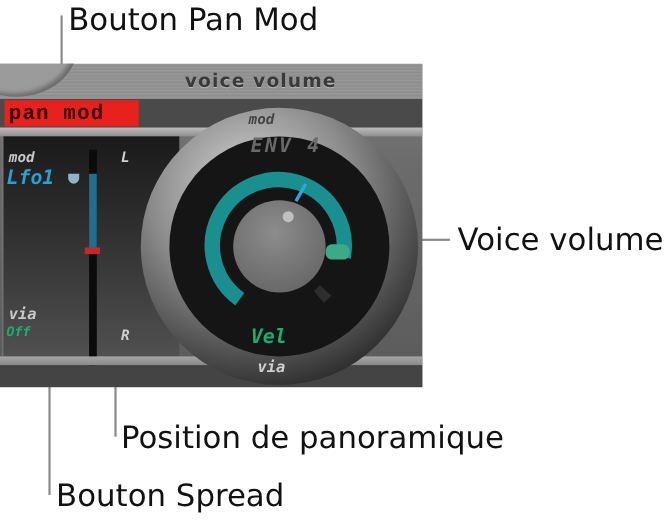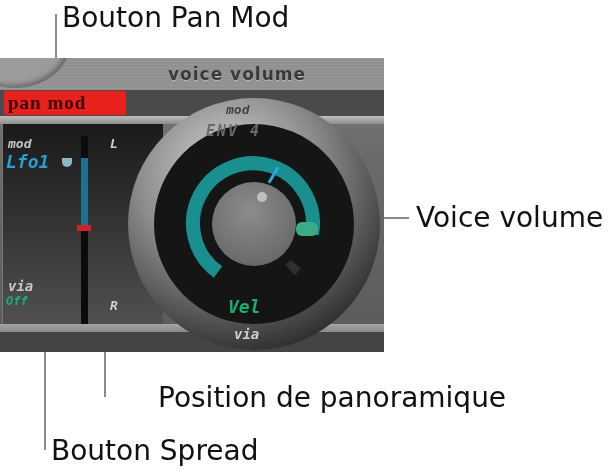--- a/index.html
+++ b/index.html
@@ -7,21 +7,21 @@
   .callout{position:absolute;font-size:28px;color:#111;font-family:"DejaVu Sans",sans-serif;line-height:31px;white-space:nowrap;}
   .line{position:absolute;background:#8a8a8a;}
   #panel{position:absolute;left:0;top:58px;width:384px;height:294px;overflow:hidden;
     background:linear-gradient(180deg,#8a8a8a 0%,#777 12%,#6c6c6c 30%,#5a5a5a 100%);}
   .topbar{position:absolute;left:0;top:0;width:384px;height:32px;
     background:repeating-linear-gradient(180deg,#999 0,#8d8d8d 2px,#949494 3px);}
   .corner{position:absolute;left:-40px;top:-60px;width:110px;height:90px;border-radius:50%;background:#9b9b9b;box-shadow:inset -3px -3px 4px #6d6d6d;}
   .title{position:absolute;left:168px;top:6px;font-family:"DejaVu Sans",sans-serif;font-weight:bold;font-size:17px;color:#3a3a3a;letter-spacing:1px;text-shadow:0 1px 0 #b8b8b8;}
   .panmod-strip{position:absolute;left:0;top:32px;width:384px;height:26px;background:#4a4a4a;}
   .panmod{position:absolute;left:4px;top:33px;width:122px;height:24px;background:#e8211c;color:#3a0000;
-    font-family:Liberation Serif, serif;font-weight:bold;font-size:19px;line-height:24px;letter-spacing:1px;padding-left:4px;box-sizing:border-box;cursor:pointer;}
+    font-family:Liberation Mono, monospace;font-weight:bold;font-size:19px;line-height:24px;letter-spacing:1px;padding-left:4px;box-sizing:border-box;cursor:pointer;}
   .lightbar{position:absolute;left:0;top:58px;width:384px;height:8px;background:linear-gradient(180deg,#bdbdbd,#8e8e8e);}
   .leftbox{position:absolute;left:2px;top:66px;width:160px;height:200px;
     background:linear-gradient(180deg,#1a1a1a 0%,#2e2e2e 40%,#505050 100%);border-left:1px solid #777;}
   .lbl{position:absolute;font-family:"DejaVu Sans Mono",monospace;font-weight:bold;font-style:italic;}
   .bottombar{position:absolute;left:0;top:266px;width:384px;height:8px;background:linear-gradient(180deg,#a5a5a5,#8a8a8a);}
   .spread-strip{position:absolute;left:0;top:274px;width:384px;height:20px;background:#444;}
   .spread{position:absolute;left:6px;top:272px;font-family:"DejaVu Sans Mono",monospace;font-weight:bold;font-size:18px;color:#a8a8a8;letter-spacing:2px;cursor:pointer;}
   .slider-track{position:absolute;left:81px;top:78px;width:7px;height:206px;background:#0b0b0b;}
   .slider-fill{position:absolute;left:81px;top:100px;width:7px;height:70px;background:#1f6f8f;}
   .slider-handle{position:absolute;left:77px;top:167px;width:14px;height:6px;background:#d0202a;cursor:grab;}
@@ -39,21 +39,21 @@
 <div class="line" style="left:55px;top:14px;width:2px;height:100px;"></div>
 <div class="line" style="left:378px;top:217px;width:31px;height:2px;"></div>
 <div class="line" style="left:88px;top:227px;width:17px;height:2px;"></div>
 <div class="line" style="left:104px;top:227px;width:2px;height:170px;"></div>
 <div class="line" style="left:44px;top:350px;width:2px;height:100px;"></div>
 
 <div class="callout" style="left:62px;top:2px;">Bouton Pan Mod</div>
 <div class="callout" style="left:416px;top:202px;">
   <div>Voice volume</div>
 </div>
-<div class="callout" style="left:110px;top:382px;margin-left:48px;">Position de panoramique</div>
+<div class="callout" style="left:110px;top:382px;">Position de panoramique</div>
 <div class="callout" style="left:51px;top:435px;">Bouton Spread</div>
 
 <div id="panel">
   <div class="topbar"></div>
   <div class="corner"></div>
   <div class="title">voice volume</div>
 
   <div class="panmod-strip"></div>
   <div class="panmod">pan mod</div>
   <div class="lightbar"></div>
@@ -70,21 +70,21 @@
   <div class="slider-track"></div>
   <div class="slider-fill"></div>
   <div class="slider-handle"></div>
 
   <div class="bottombar"></div>
   <div class="spread-strip"></div>
 
   <div class="knob-outer"></div>
   <div class="lbl" style="left:226px;top:44px;font-size:13px;color:#444;">mod</div>
   <div class="knob-ring"></div>
-  <div class="lbl" style="left:206px;top:64px;font-size:15px;color:#6a6a6a;letter-spacing:2px;cursor:pointer;">ENV 4</div>
+  <div class="lbl" style="left:228px;top:64px;font-size:18px;color:#6a6a6a;letter-spacing:2px;cursor:pointer;">ENV 4</div>
   <svg style="position:absolute;left:184px;top:96px;" width="140" height="140" viewBox="0 0 140 140">
     <path d="M 34 118 A 60 60 0 1 1 128 80" fill="none" stroke="#1a8f8f" stroke-width="14"></path>
     <path d="M 112 110 A 60 60 0 0 1 106 116" fill="none" stroke="#2e2e2e" stroke-width="14"></path>
   </svg>
   <div class="knob-mid" style="background:transparent;"></div>
   <div class="knob-center"></div>
   <div style="position:absolute;left:257px;top:134px;width:10px;height:10px;border-radius:50%;background:#c0c0c0;"></div>
   <div style="position:absolute;left:272px;top:108px;width:3px;height:18px;background:#2aa8e0;transform:rotate(30deg);"></div>
   <div style="position:absolute;left:296px;top:164px;width:22px;height:14px;border-radius:6px;background:#3aaa88;"></div>
   <div class="lbl" style="left:228px;top:238px;font-size:18px;color:#17b070;cursor:pointer;">Vel</div>

